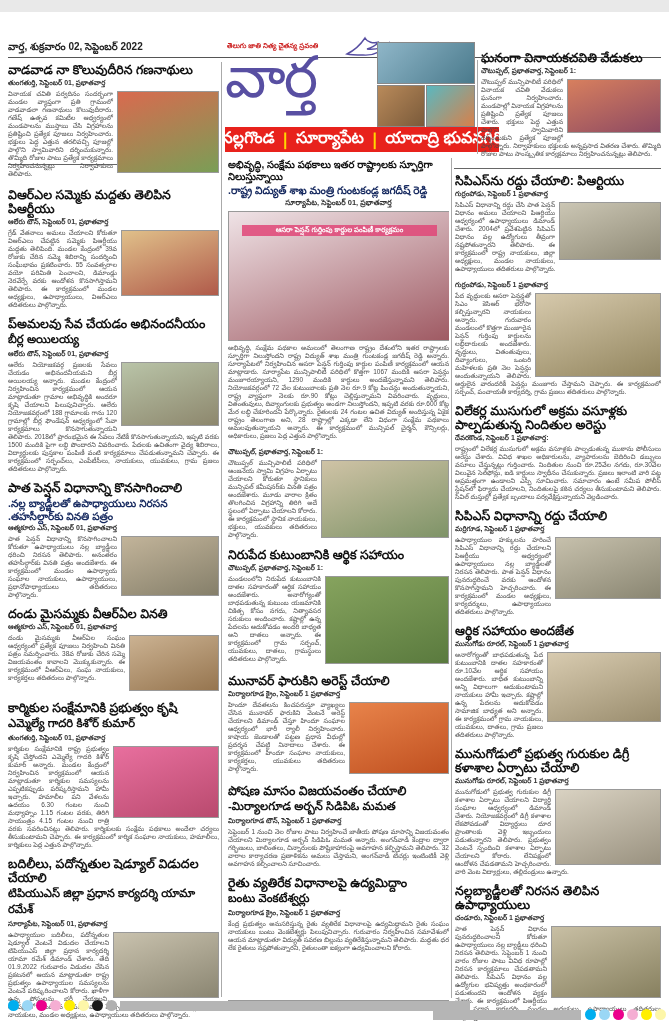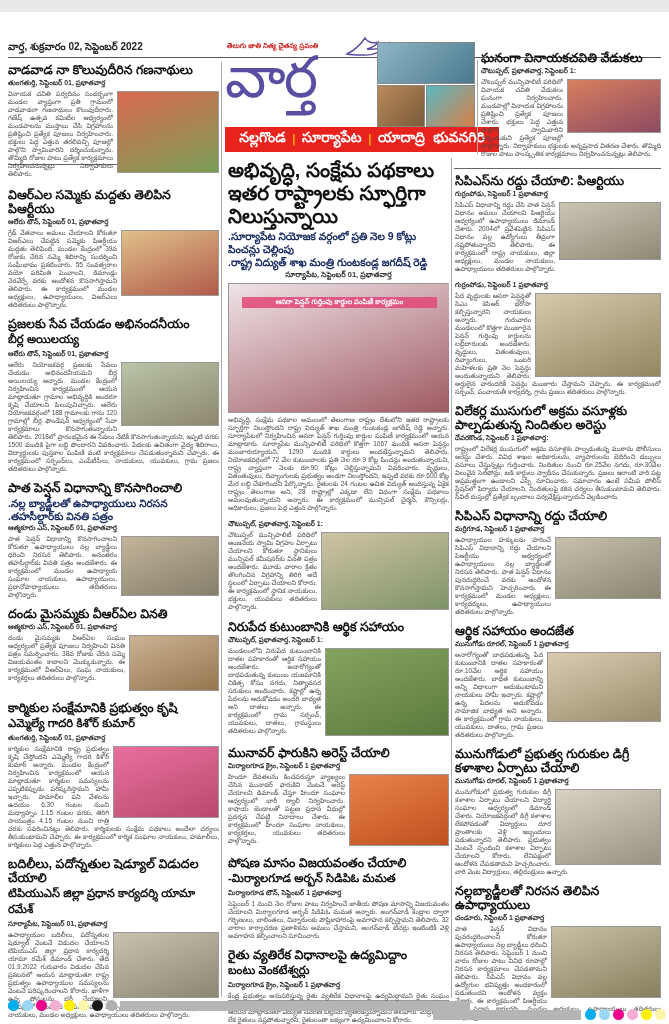--- a/index.html
+++ b/index.html
@@ -14,42 +14,42 @@
   .tagline{position:absolute;left:2px;top:4px;font-size:7px;font-weight:bold;color:#cc2222;white-space:nowrap;}
   .dove{position:absolute;left:120px;top:-4px;width:46px;height:24px;}
   .mast-title{position:absolute;left:0;top:10px;width:152px;font-size:58px;line-height:1.0;
               font-weight:normal;color:#584fa2;letter-spacing:-2px;overflow:hidden;height:78px;}
   .mast-photo{position:absolute;border:1px solid #888;}
   .mp-dam{left:152px;top:4px;width:96px;height:40px;}
   .mp-temple{left:152px;top:47px;width:46px;height:40px;}
   .mp-city{left:201px;top:47px;width:47px;height:40px;}
   .region-banner{position:absolute;left:225px;top:115px;width:274px;height:25px;background:#e8221c;
                  color:#fff;display:flex;align-items:center;justify-content:center;
-                 font-size:14px;font-weight:bold;white-space:nowrap;overflow:hidden;font-family:Liberation Mono, monospace;}
+                 font-size:16px;font-weight:bold;white-space:nowrap;overflow:hidden;}
   .region-banner .sep{color:#ffd700;margin:0 4px;font-weight:bold;}
   
   .vline{position:absolute;width:1px;background:#aaa;}
   .v1{left:221px;top:50px;height:935px;}
   .v2{left:451px;top:146px;height:840px;}
   .v3{left:477px;top:48px;height:94px;}
   .hline{position:absolute;height:1px;background:#666;}
   .h-left{left:8px;top:152px;width:211px;}
   .h-right{left:454px;top:156px;width:207px;}
   .h-center-bottom{left:228px;top:988px;width:221px;background:#999;}
   
   .col{position:absolute;}
   .col-left{left:8px;top:50px;width:211px;}
   .col-center{left:228px;top:146px;width:221px;}
   .col-right-lead{left:481px;top:38px;width:180px;}
   .col-right{left:455px;top:161px;width:206px;}
   
   .article{overflow:hidden;margin-bottom:7px;}
   .col-left .article:first-child{padding-bottom:2px;}
   .headline{font-weight:bold;font-size:12.5px;line-height:1.12;color:#111;margin:1px 0 2px 0;}
-  .col-center .article:first-child .headline{font-size:20px;line-height:1.15;}
+  .col-center .article:first-child .headline{font-size:10px;line-height:1.15;}
   .subhead{font-weight:bold;font-size:10.5px;line-height:1.25;color:#16295f;}
   .byline{font-weight:bold;font-size:11.5px;color:#111;margin:1px 0;}
   .dateline{font-size:7px;font-weight:bold;color:#333;margin:1px 0 2px 0;}
   .col-center .article:first-child .dateline{text-align:center;font-size:7.5px;}
   .body{font-size:6.5px;line-height:8px;color:#4a4a4a;text-align:justify;}
   .photo{float:right;margin:1px 0 2px 4px;border:1px solid #999;position:relative;}
   .photo.full{float:none;width:100%;margin:2px 0 3px 0;}
   .photo-banner{position:absolute;left:6%;top:10%;width:88%;font-size:7px;font-weight:bold;color:#fff;
                 background:rgba(225,70,120,.85);text-align:center;padding:1px 0;white-space:nowrap;overflow:hidden;}
   
@@ -100,21 +100,21 @@
         <div class="photo" style="width: 100px; height: 80px; background: linear-gradient(160deg, rgb(217, 106, 79) 0%, rgb(122, 158, 86) 100%);"></div>
         <div class="body">వినాయక చవితి పర్వదినం సందర్భంగా మండల వ్యాప్తంగా ప్రతి గ్రామంలో వాడవాడలా గణనాథులు కొలువుదీరారు. గణేష్ ఉత్సవ కమిటీల ఆధ్వర్యంలో మండపాలను ముస్తాబు చేసి విగ్రహాలను ప్రతిష్టించి ప్రత్యేక పూజలు నిర్వహించారు. భక్తులు పెద్ద ఎత్తున తరలివచ్చి పూజల్లో పాల్గొని స్వామివారిని దర్శించుకున్నారు. తొమ్మిది రోజుల పాటు ప్రత్యేక కార్యక్రమాలు నిర్వహించనున్నట్లు నిర్వాహకులు తెలిపారు.</div>
       </div>
       <div class="article">
         <div class="headline">విఆర్ఎల సమ్మెకు మద్దతు తెలిపిన పిఆర్టీయు</div>
         <div class="dateline">ఆలేరు టౌన్, సెప్టెంబర్ 01, ప్రభాతవార్త</div>
         <div class="photo" style="width: 96px; height: 64px; background: linear-gradient(160deg, rgb(224, 192, 138) 0%, rgb(176, 90, 74) 100%);"></div>
         <div class="body">గ్రేడ్ వేతనాలు అమలు చేయాలని కోరుతూ విఆర్ఎలు చేపట్టిన సమ్మెకు పిఆర్టీయు మద్దతు తెలిపింది. మండల కేంద్రంలో 39వ రోజుకు చేరిన సమ్మె శిబిరాన్ని సందర్శించి సంఘీభావం ప్రకటించారు. 55 సంవత్సరాల వయో పరిమితి పెంచాలని, డిమాండ్లు నెరవేర్చే వరకు ఆందోళన కొనసాగిస్తామని తెలిపారు. ఈ కార్యక్రమంలో మండల అధ్యక్షులు, ఉపాధ్యాయులు, విఆర్ఎలు తదితరులు పాల్గొన్నారు.</div>
       </div>
       <div class="article">
-        <div class="headline">ప్రజలకు సేవ చేయడం అభినందనీయం</div>
+        <div class="headline">ప్అమలవు సేవ చేయడం అభినందనీయం</div>
         <div class="byline">బీర్ల అయిలయ్య</div>
         <div class="dateline">ఆలేరు టౌన్, సెప్టెంబర్ 01, ప్రభాతవార్త</div>
         <div class="photo" style="width: 96px; height: 62px; background: linear-gradient(160deg, rgb(185, 196, 168) 0%, rgb(141, 135, 109) 100%);"></div>
         <div class="body">ఆలేరు నియోజకవర్గ ప్రజలకు సేవలు చేయడం అభినందనీయమని బీర్ల అయిలయ్య అన్నారు. మండల కేంద్రంలో నిర్వహించిన కార్యక్రమంలో ఆయన మాట్లాడుతూ గ్రామాల అభివృద్ధికి అందరూ కృషి చేయాలని పిలుపునిచ్చారు. ఆలేరు నియోజకవర్గంలో 188 గ్రామాలకు గాను 120 గ్రామాల్లో బీర్ల ఫౌండేషన్ ఆధ్వర్యంలో సేవా కార్యక్రమాలు కొనసాగుతున్నాయని తెలిపారు. 2018లో ప్రారంభమైన ఈ సేవలు నేటికీ కొనసాగుతున్నాయని, ఇప్పటి వరకు 1500 మందికి పైగా లబ్ధి పొందారని వివరించారు. పేదలకు ఉచితంగా వైద్య శిబిరాలు, విద్యార్థులకు పుస్తకాల పంపిణీ వంటి కార్యక్రమాలు చేపడుతున్నామని చెప్పారు. ఈ కార్యక్రమంలో సర్పంచ్‌లు, ఎంపీటీసీలు, నాయకులు, యువకులు, గ్రామ ప్రజలు తదితరులు పాల్గొన్నారు.</div>
       </div>
       <div class="article">
         <div class="headline">పాత పెన్షన్ విధానాన్ని కొనసాగించాలి</div>
         <div class="subhead">.నల్ల బ్యాడ్జీలతో ఉపాధ్యాయులు నిరసన</div>
         <div class="subhead">.తహసీల్దార్‌కు వినతి పత్రం</div>
         <div class="dateline">ఆత్మకూరు ఎస్, సెప్టెంబర్ 01, ప్రభాతవార్త</div>
@@ -141,21 +141,20 @@
         <div class="photo" style="width: 104px; height: 64px; background: linear-gradient(160deg, rgb(201, 194, 174) 0%, rgb(139, 134, 114) 100%);"></div>
         <div class="body">ఉపాధ్యాయుల బదిలీలు, పదోన్నతుల షెడ్యూల్ వెంటనే విడుదల చేయాలని టిపియుఎస్ జిల్లా ప్రధాన కార్యదర్శి యామా రమేశ్ డిమాండ్ చేశారు. తేది 01.9.2022 గురువారం విడుదల చేసిన ప్రకటనలో ఆయన మాట్లాడుతూ రాష్ట్ర ప్రభుత్వం ఉపాధ్యాయుల సమస్యలను వెంటనే పరిష్కరించాలని కోరారు. ఖాళీగా ఉన్న పోస్టులను భర్తీ చేయాలని, లేనిపక్షంలో ఆందోళన చేపడతామని హెచ్చరించారు. ఈ ప్రకటనలో జిల్లా సంఘ నాయకులు, మండల అధ్యక్షులు, ఉపాధ్యాయులు తదితరులు పాల్గొన్నారు.</div>
       </div>
       <div class="article">
         <div class="headline">బిజెపిలో చేరికలు</div>
       </div>
     </div>
   <div class="col col-center" id="col-center">
       <div class="article">
         <div class="headline">అభివృద్ధి, సంక్షేమ పథకాలు ఇతర రాష్ట్రాలకు స్ఫూర్తిగా నిలుస్తున్నాయి</div>
-        <div class="subhead">.సూర్యాపేట నియోజక వర్గంలో ప్రతి నెల 9 కోట్లు పించన్లు చెల్లింపు</div>
         <div class="subhead">.రాష్ట్ర విద్యుత్ శాఖ మంత్రి గుంటకండ్ల జగదీష్ రెడ్డి</div>
         <div class="dateline">సూర్యాపేట, సెప్టెంబర్ 01, ప్రభాతవార్త</div>
         <div class="photo full" style="height: 128px; background: linear-gradient(160deg, rgb(239, 227, 230) 0%, rgb(159, 90, 99) 100%);">
           <span class="photo-banner">ఆసరా పెన్షన్ గుర్తింపు కార్డుల పంపిణీ కార్యక్రమం</span>
         </div>
         <div class="body">అభివృద్ధి, సంక్షేమ పథకాల అమలులో తెలంగాణ రాష్ట్రం దేశంలోని ఇతర రాష్ట్రాలకు స్ఫూర్తిగా నిలుస్తోందని రాష్ట్ర విద్యుత్ శాఖ మంత్రి గుంటకండ్ల జగదీష్ రెడ్డి అన్నారు. సూర్యాపేటలో నిర్వహించిన ఆసరా పెన్షన్ గుర్తింపు కార్డుల పంపిణీ కార్యక్రమంలో ఆయన మాట్లాడారు. సూర్యాపేట మున్సిపాలిటీ పరిధిలో కొత్తగా 1067 మందికి ఆసరా పెన్షన్లు మంజూరయ్యాయని, 1290 మందికి కార్డులు అందజేస్తున్నామని తెలిపారు. నియోజకవర్గంలో 72 వేల కుటుంబాలకు ప్రతి నెల రూ.9 కోట్ల పించన్లు అందుతున్నాయని, రాష్ట్ర వ్యాప్తంగా నెలకు రూ.90 కోట్లు చెల్లిస్తున్నామని వివరించారు. వృద్ధులు, వితంతువులు, దివ్యాంగులకు ప్రభుత్వం అండగా నిలుస్తోందని, ఇప్పటి వరకు రూ.600 కోట్ల మేర లబ్ధి చేకూరిందని పేర్కొన్నారు. రైతులకు 24 గంటల ఉచిత విద్యుత్ అందిస్తున్న ఏకైక రాష్ట్రం తెలంగాణ అని, 28 రాష్ట్రాల్లో ఎక్కడా లేని విధంగా సంక్షేమ పథకాలు అమలవుతున్నాయని అన్నారు. ఈ కార్యక్రమంలో మున్సిపల్ చైర్మన్, కౌన్సిలర్లు, అధికారులు, ప్రజలు పెద్ద ఎత్తున పాల్గొన్నారు.</div>
       </div>
       <div class="article">
         <div class="dateline">చౌటుప్పల్, ప్రభాతవార్త, సెప్టెంబర్ 1:</div>
         <div class="photo" style="width: 126px; height: 76px; background: linear-gradient(160deg, rgb(207, 195, 166) 0%, rgb(126, 147, 103) 100%);"></div>

